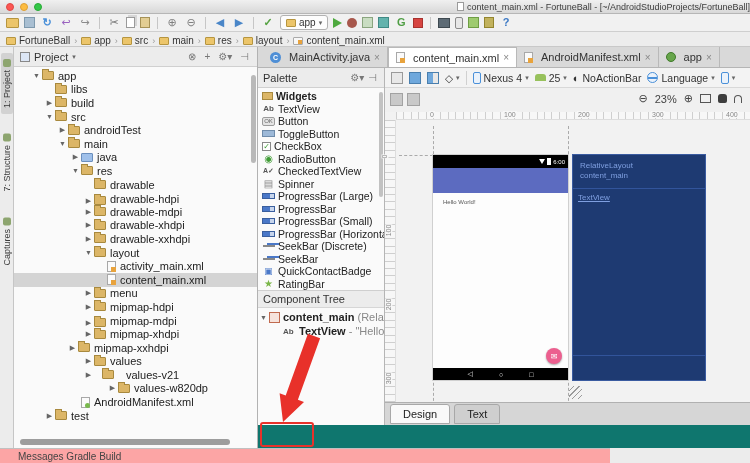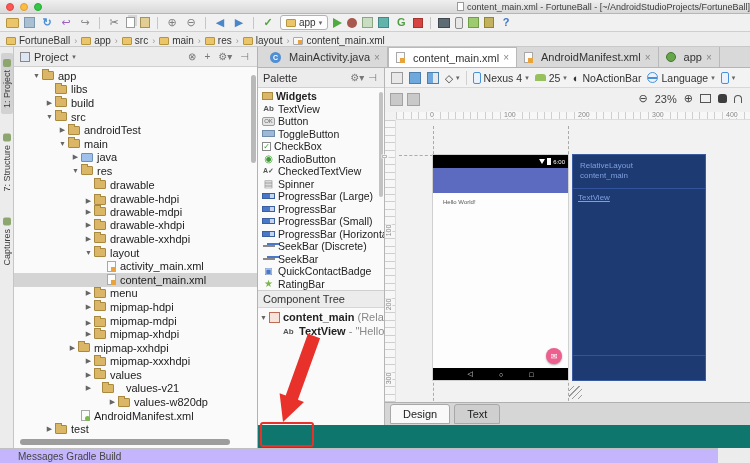--- a/index.html
+++ b/index.html
@@ -194,21 +194,21 @@
   #resize-handle { position:absolute; left:184px; top:274px; width:13px; height:13px;
     background:repeating-linear-gradient(135deg,transparent 0 3px,#9a9a9a 3px 4px); }
 
   
   #editor-bottom-tabs { position:absolute; left:0; bottom:0; right:0; height:23px; background:#d6d6d6; border-top:1px solid #b0b0b0;
     display:flex; align-items:center; padding-left:5px; gap:4px; }
   .btab { font-size:11px; color:#222; padding:3px 12px; border:1px solid #a8a8a8; border-radius:3px 3px 0 0; background:#cfcfcf; }
   .btab.active { background:#f9f9f9; }
 
   
-  #status-bar { position:absolute; left:0; bottom:0; width:718px; height:15px; background:#c4b5fd; border-top:1px solid #c0c0c0;
+  #status-bar { position:absolute; left:0; bottom:0; width:610px; height:15px; background:#fca5a5; border-top:1px solid #c0c0c0;
     font-size:10px; color:#444; display:flex; align-items:center; padding-left:18px; }
 
   
   #anno-rect { position:absolute; left:260px; top:422px; width:54px; height:25px; border:2px solid #e8312a; border-radius:3px; z-index:50; }
   #anno-arrow { position:absolute; left:256px; top:330px; width:66px; height:95px; z-index:50; }
 </style>
 </head>
 <body>
 
 <div id="stage">
@@ -424,25 +424,20 @@
             <span>mipmap-xhdpi</span>
           </div>
           <div class="trow" style="padding-left: 53px;">
             <span class="tarrow">▶</span>
             <span class="ticon folder-res-icon"></span>
             <span>mipmap-xxhdpi</span>
           </div>
           <div class="trow" style="padding-left: 69px;">
             <span class="tarrow">▶</span>
             <span class="ticon folder-res-icon"></span>
-            <span>mipmap-xxxhdpi</span>
-          </div>
-          <div class="trow" style="padding-left: 69px;">
-            <span class="tarrow">▶</span>
-            <span class="ticon folder-res-icon"></span>
             <span>values</span>
           </div>
           <div class="trow" style="padding-left: 69px; gap: 8px;">
             <span class="tarrow">▶</span>
             <span class="ticon folder-res-icon"></span>
             <span>values-v21</span>
           </div>
           <div class="trow" style="padding-left: 69px; margin-left: 24px;">
             <span class="tarrow">▶</span>
             <span class="ticon folder-res-icon"></span>

